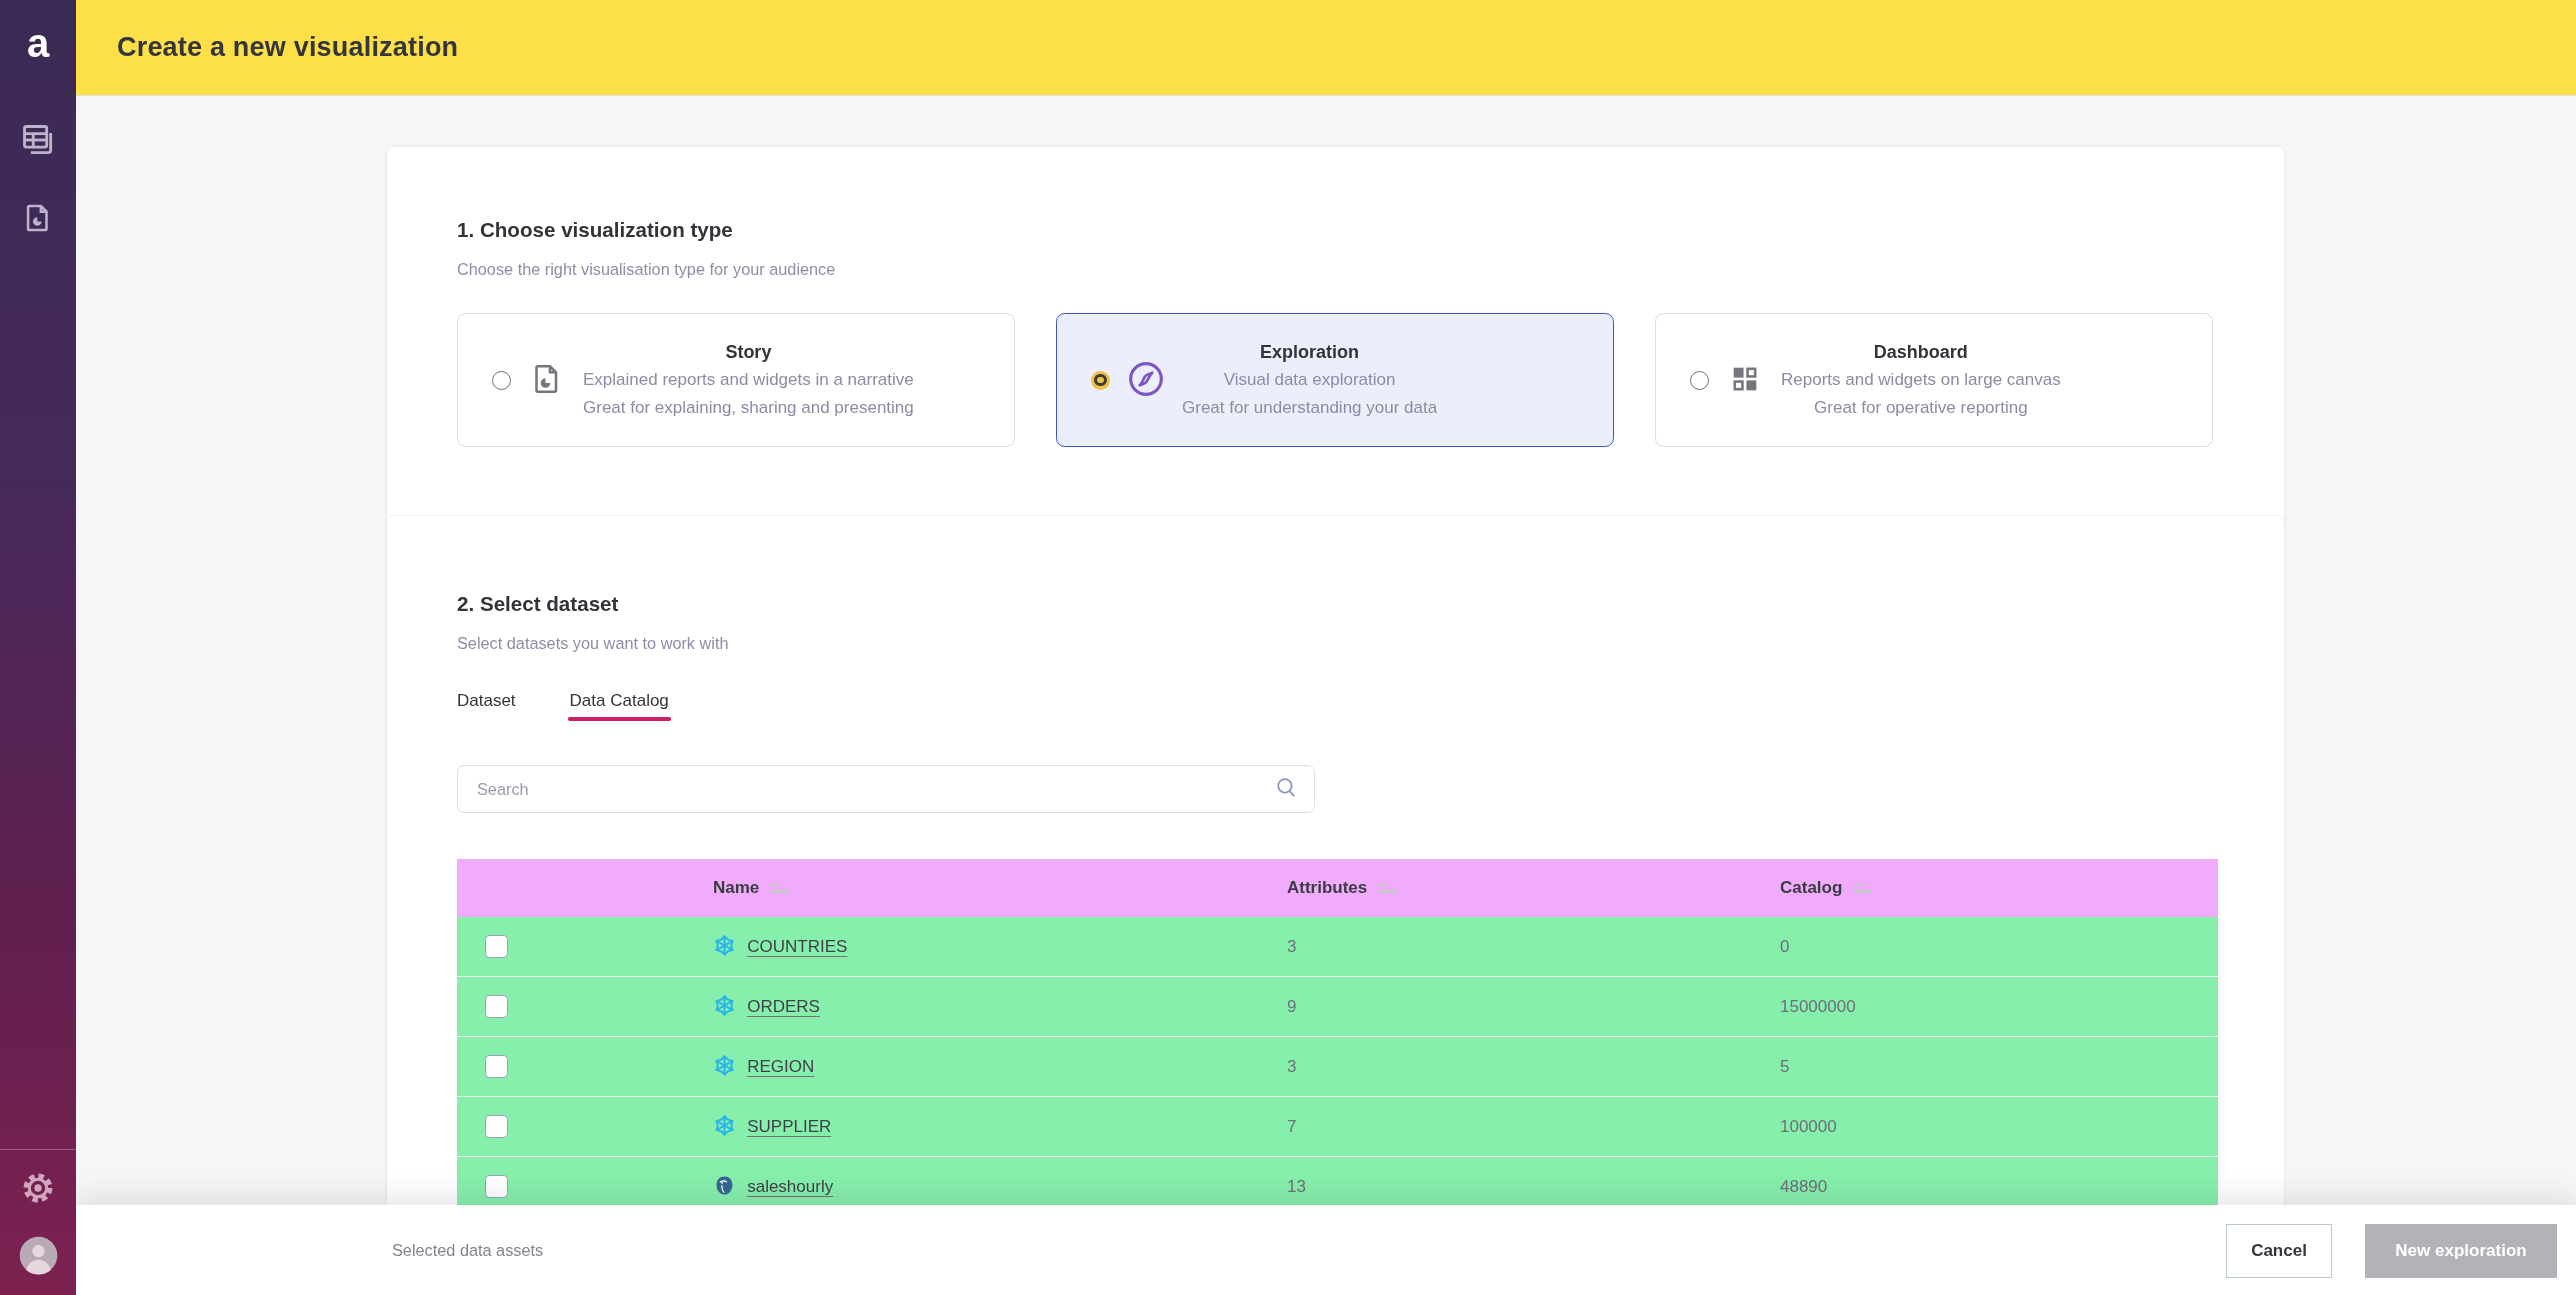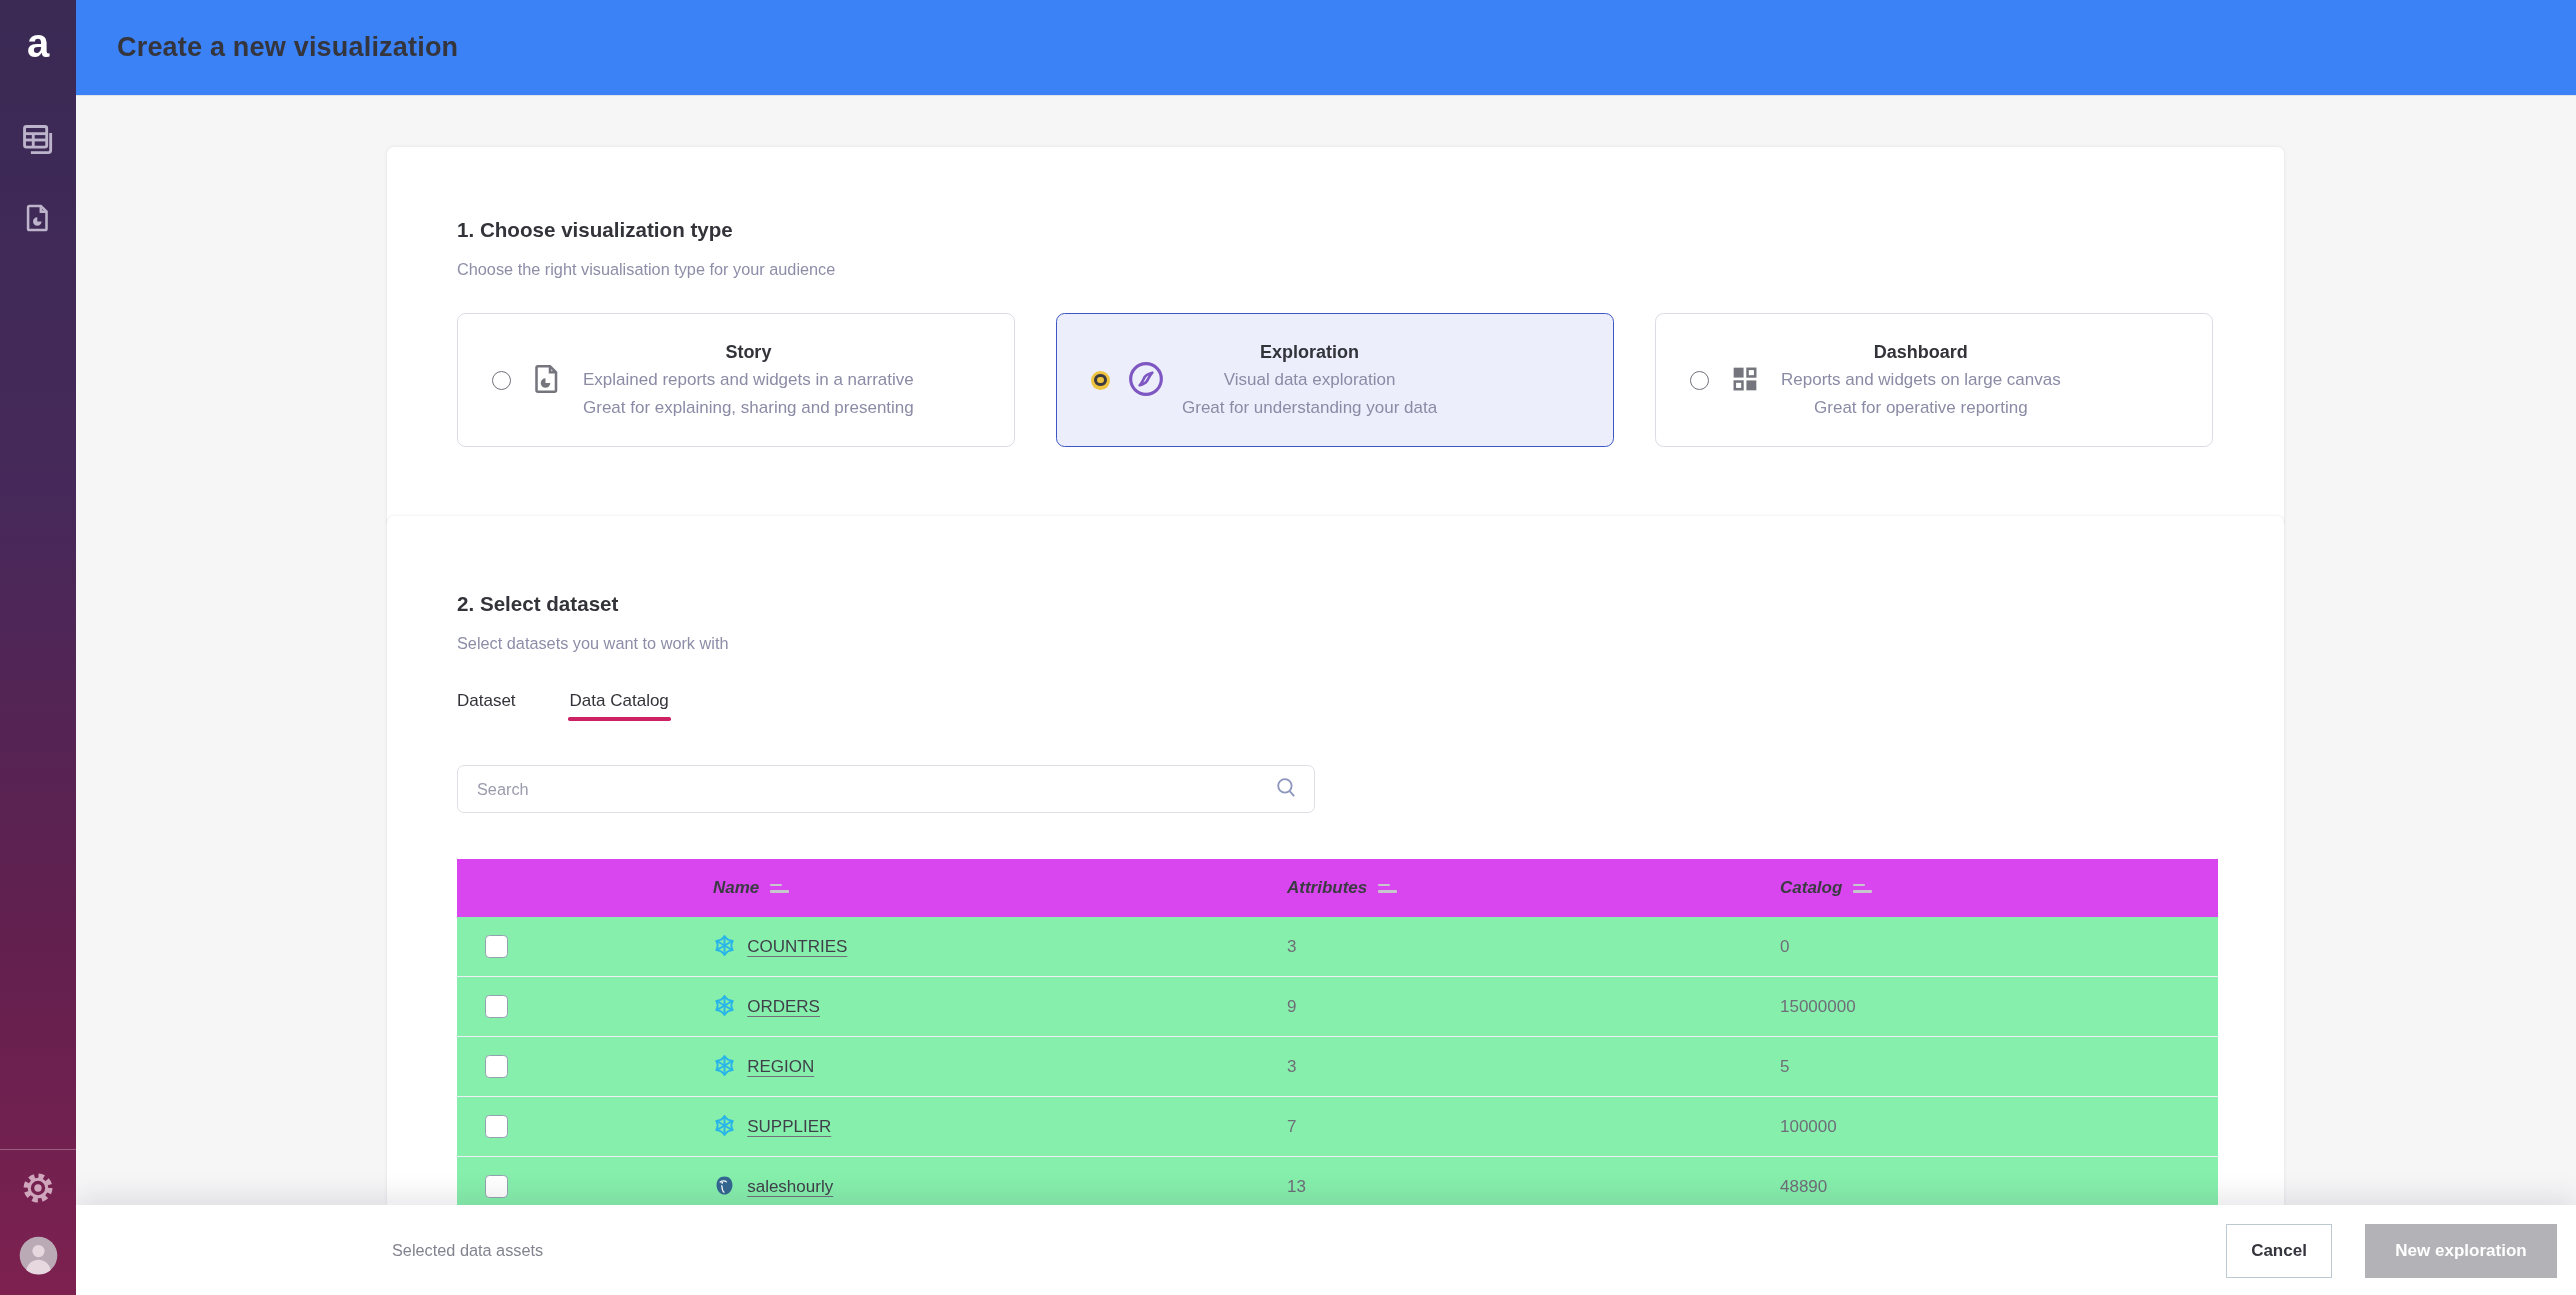--- a/index.html
+++ b/index.html
@@ -24,21 +24,21 @@
   }
   .side-icon { width: 76px; height: 72px; display: flex; align-items: center; justify-content: center; cursor: pointer; }
   .side-icon svg { opacity: 0.82; }
   .side-spacer { flex: 1; }
   .side-divider { width: 76px; height: 0.9px; background: rgba(255,255,255,0.28); margin-bottom: 12px; }
   .nav-top { margin-top: 19px; display: flex; flex-direction: column; gap: 6.9px; }
 
   
   .header {
     position: absolute; left: 76px; top: 0; right: 0; height: 96px;
-    background: #3b82f6; border-bottom: 0.9px solid #dfe3e7;
+    background: #fde047; border-bottom: 0.9px solid #dfe3e7;
     display: flex; align-items: center; padding-left: 41px; z-index: 10;
   }
   .header h1 { font-size: 27px; font-weight: 700; color: #35353d; letter-spacing: 0.2px; }
 
   
   .content { position: absolute; left: 76px; top: 97px; right: 0; bottom: 0; overflow: hidden; }
   .card {
     position: absolute; left: 311px; width: 1897px; background: #ffffff;
     border-radius: 6.9px; box-shadow: 0 0.9px 3.4px rgba(30,30,40,0.10);
   }
@@ -84,22 +84,22 @@
   }
   .search-box input {
     border: none; outline: none; flex: 1; font-size: 16.3px; color: #44444c;
     font-family: "Liberation Sans", sans-serif; background: transparent;
   }
   .search-box input::placeholder { color: #9b9bae; }
 
   
   .table { margin-top: 46px; width: 1761px; }
   .t-head {
-    height: 58px; background: #d946ef; display: grid;
-    grid-template-columns: 256px 574px 493px 1fr; align-items: center; font-style: italic;
+    height: 58px; background: #f0abfc; display: grid;
+    grid-template-columns: 256px 574px 493px 1fr; align-items: center;
   }
   .t-head .hcell { display: flex; align-items: center; gap: 10.3px; font-size: 17px; font-weight: 700; color: #3b3b42; }
   .t-row {
     height: 60px; display: grid; grid-template-columns: 256px 574px 493px 1fr;
     align-items: center; background: #86efac; border-bottom: 1.7px solid #eef0f3;
   }
   .cb-cell { padding-left: 28px; }
   .checkbox {
     width: 23px; height: 23px; border: 1.3px solid #93a2ae; border-radius: 4.3px; background: #fff; cursor: pointer;
   }

